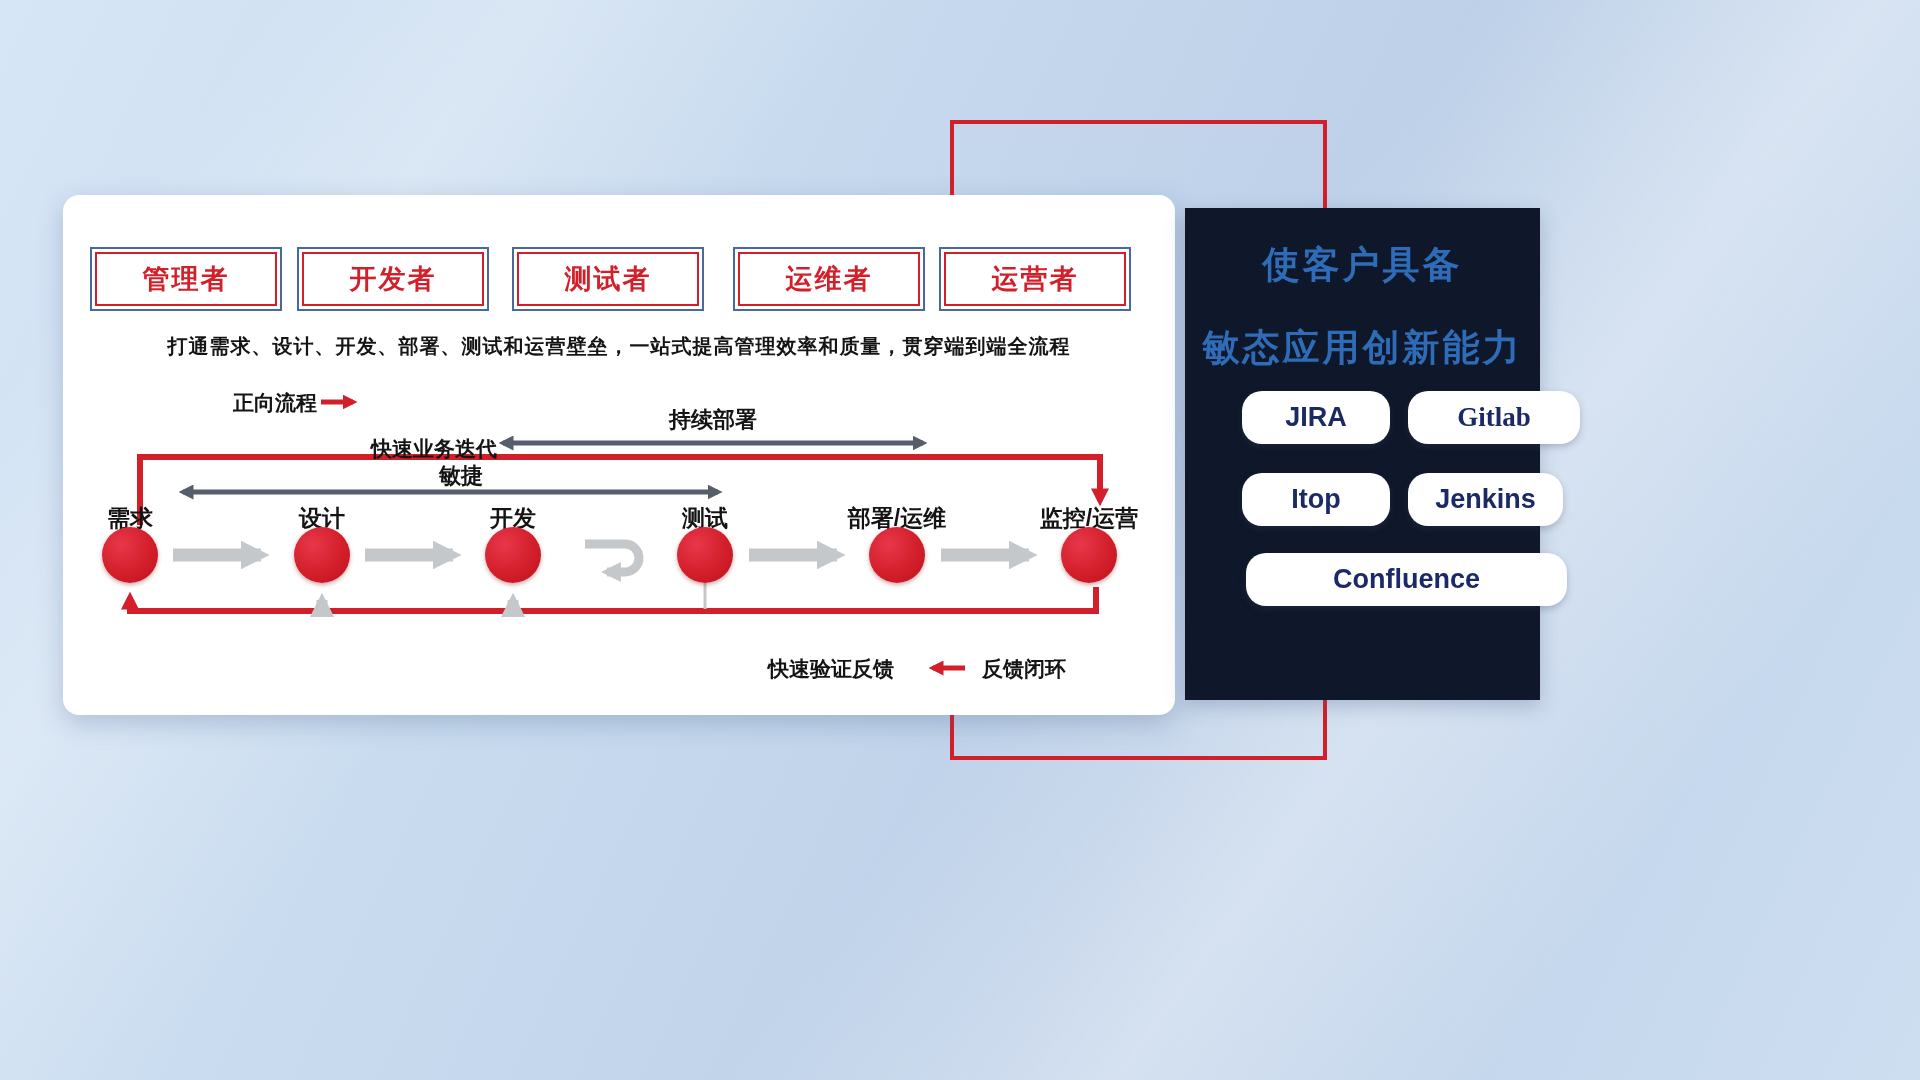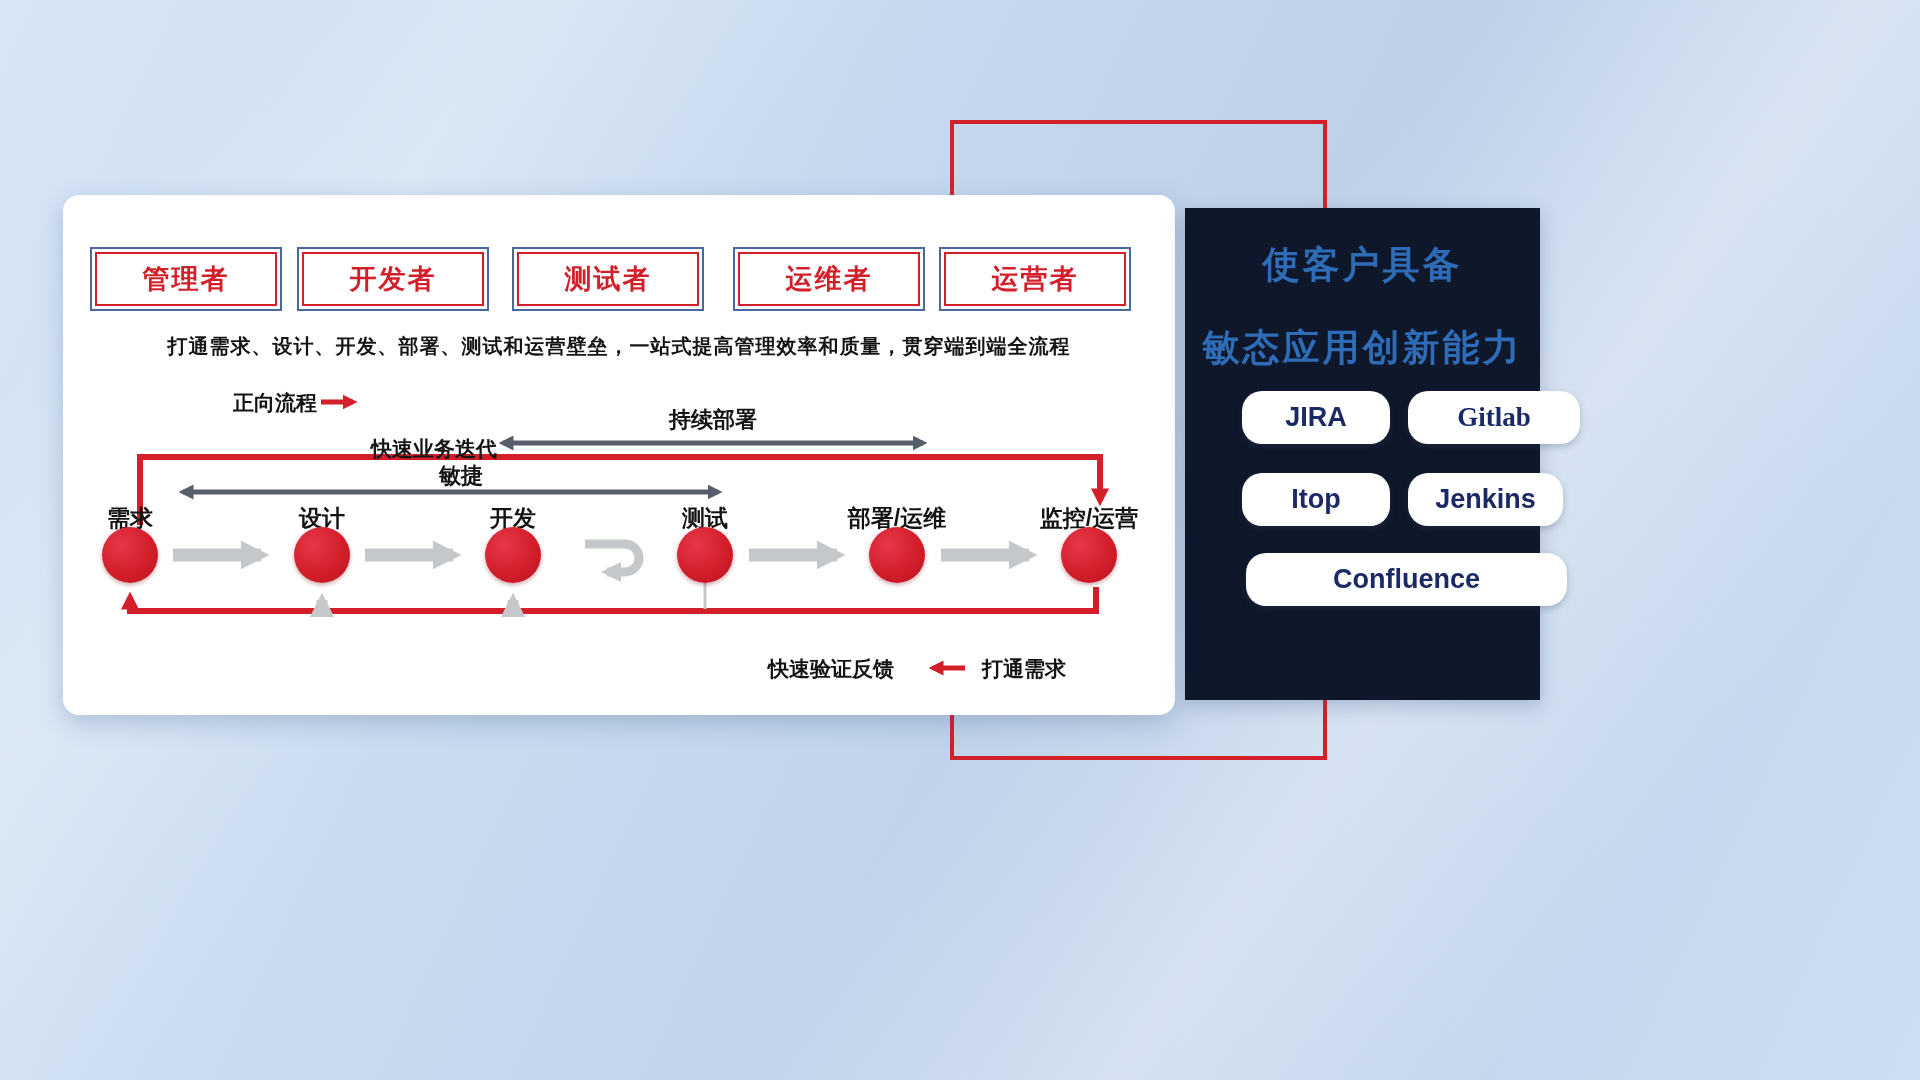--- a/index.html
+++ b/index.html
@@ -141,21 +141,21 @@
 
       <path d="M 258 207 H 290" fill="none" stroke="#d31f2a" stroke-width="5" marker-end="url(#m-red)"></path>
       <path d="M 902 473 H 870" fill="none" stroke="#d31f2a" stroke-width="5" marker-end="url(#m-red)"></path>
     </svg>
 
     <div class="lgd lgd-fwd-label">正向流程</div>
     <div class="lgd lgd-fwd-desc">快速业务迭代</div>
     <div class="lgd lbl-deploy">持续部署</div>
     <div class="lgd lbl-agile">敏捷</div>
     <div class="lgd lgd-fb-label">快速验证反馈</div>
-    <div class="lgd lgd-fb-desc">打通需求</div>
+    <div class="lgd lgd-fb-desc">反馈闭环</div>
 
     <div class="stage-label" style="left:67px">需求</div>
     <div class="stage-label" style="left:259px">设计</div>
     <div class="stage-label" style="left:450px">开发</div>
     <div class="stage-label" style="left:642px">测试</div>
     <div class="stage-label" style="left:834px">部署/运维</div>
     <div class="stage-label" style="left:1026px">监控/运营</div>
 
     <div class="node" style="left:39px"></div>
     <div class="node" style="left:231px"></div>

